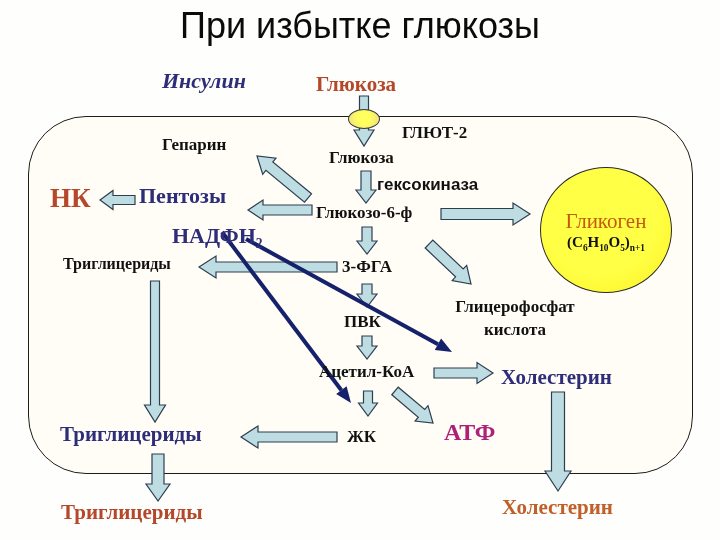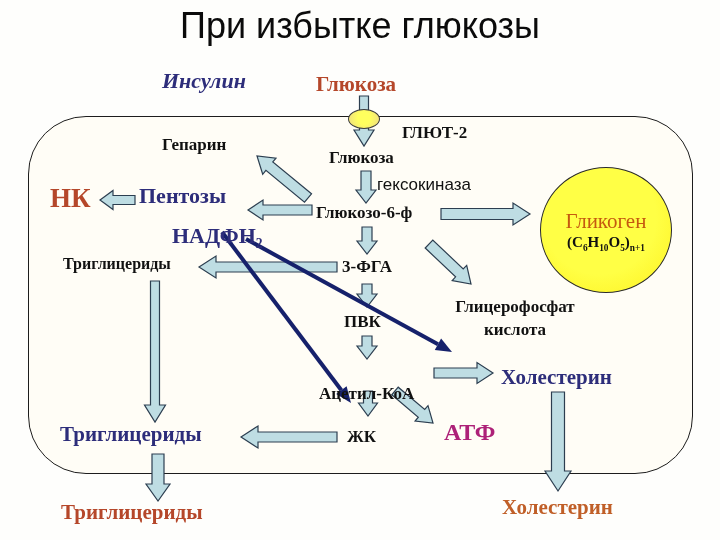--- a/index.html
+++ b/index.html
@@ -30,21 +30,21 @@
   }
   #glycogen .gname{font-size:21px;font-weight:normal;color:#c5590f;line-height:24px;}
   #glycogen .gformula{font-size:15px;font-weight:bold;color:#111;line-height:18px;}
   .lbl{position:absolute;white-space:nowrap;font-weight:bold;z-index:4;line-height:1.08;}
   .black{color:#111;}
   .navy{color:#2d2d7a;}
   .rust{color:#b5472a;}
   .orange{color:#c05f28;}
   .atpc{color:#ad2178;}
   .italic{font-style:italic;}
-  .sans{font-family:"Liberation Sans",sans-serif;font-weight:400;}
+  .sans{font-family:"Liberation Sans",sans-serif;font-weight:700;}
   sub{font-size:0.62em;line-height:0;}
   .glucuronic{width:170px;text-align:center;white-space:normal;line-height:23px;}
 </style>
 </head>
 <body>
 
 <div id="slide">
 
   <div id="title">При избытке глюкозы</div>
 
@@ -89,21 +89,21 @@
   <div class="lbl black sans" style="left:377px;top:176px;font-size:17px;">гексокиназа</div>
   <div class="lbl black" style="left:316px;top:204px;font-size:17px;">Глюкозо-6-ф</div>
   <div class="lbl black" style="left:162px;top:136px;font-size:17px;">Гепарин</div>
   <div class="lbl rust" style="left:50px;top:184px;font-size:27px;">НК</div>
   <div class="lbl navy" style="left:139px;top:184px;font-size:22px;">Пентозы</div>
   <div class="lbl navy" style="left:131px;top:224px;font-size:22px;margin-left:41px;"><span>НАДФН</span><sub>2</sub></div>
   <div class="lbl black" style="left:63px;top:255px;font-size:16px;">Триглицериды</div>
   <div class="lbl black" style="left:342px;top:258px;font-size:17px;">3-ФГА</div>
   <div class="lbl black" style="left:344px;top:313px;font-size:17px;">ПВК</div>
   <div class="lbl black glucuronic" style="left:430px;top:295px;font-size:17px;"><span>Глицерофосфат</span><br><span>кислота</span></div>
-  <div class="lbl black" style="left:319px;top:363px;font-size:17px;margin-top:22px;">Ацетил-КоА</div>
+  <div class="lbl black" style="left:319px;top:363px;font-size:17px;">Ацетил-КоА</div>
   <div class="lbl navy" style="left:501px;top:366px;font-size:21px;">Холестерин</div>
   <div class="lbl atpc" style="left:444px;top:420px;font-size:24px;">АТФ</div>
   <div class="lbl black" style="left:347px;top:428px;font-size:17px;">ЖК</div>
   <div class="lbl navy" style="left:60px;top:423px;font-size:21px;">Триглицериды</div>
 
   <div class="lbl rust" style="left:61px;top:501px;font-size:21px;">Триглицериды</div>
   <div class="lbl orange" style="left:502px;top:496px;font-size:21px;">Холестерин</div>
 
   <div id="glycogen">
     <div class="gname">Гликоген</div>

